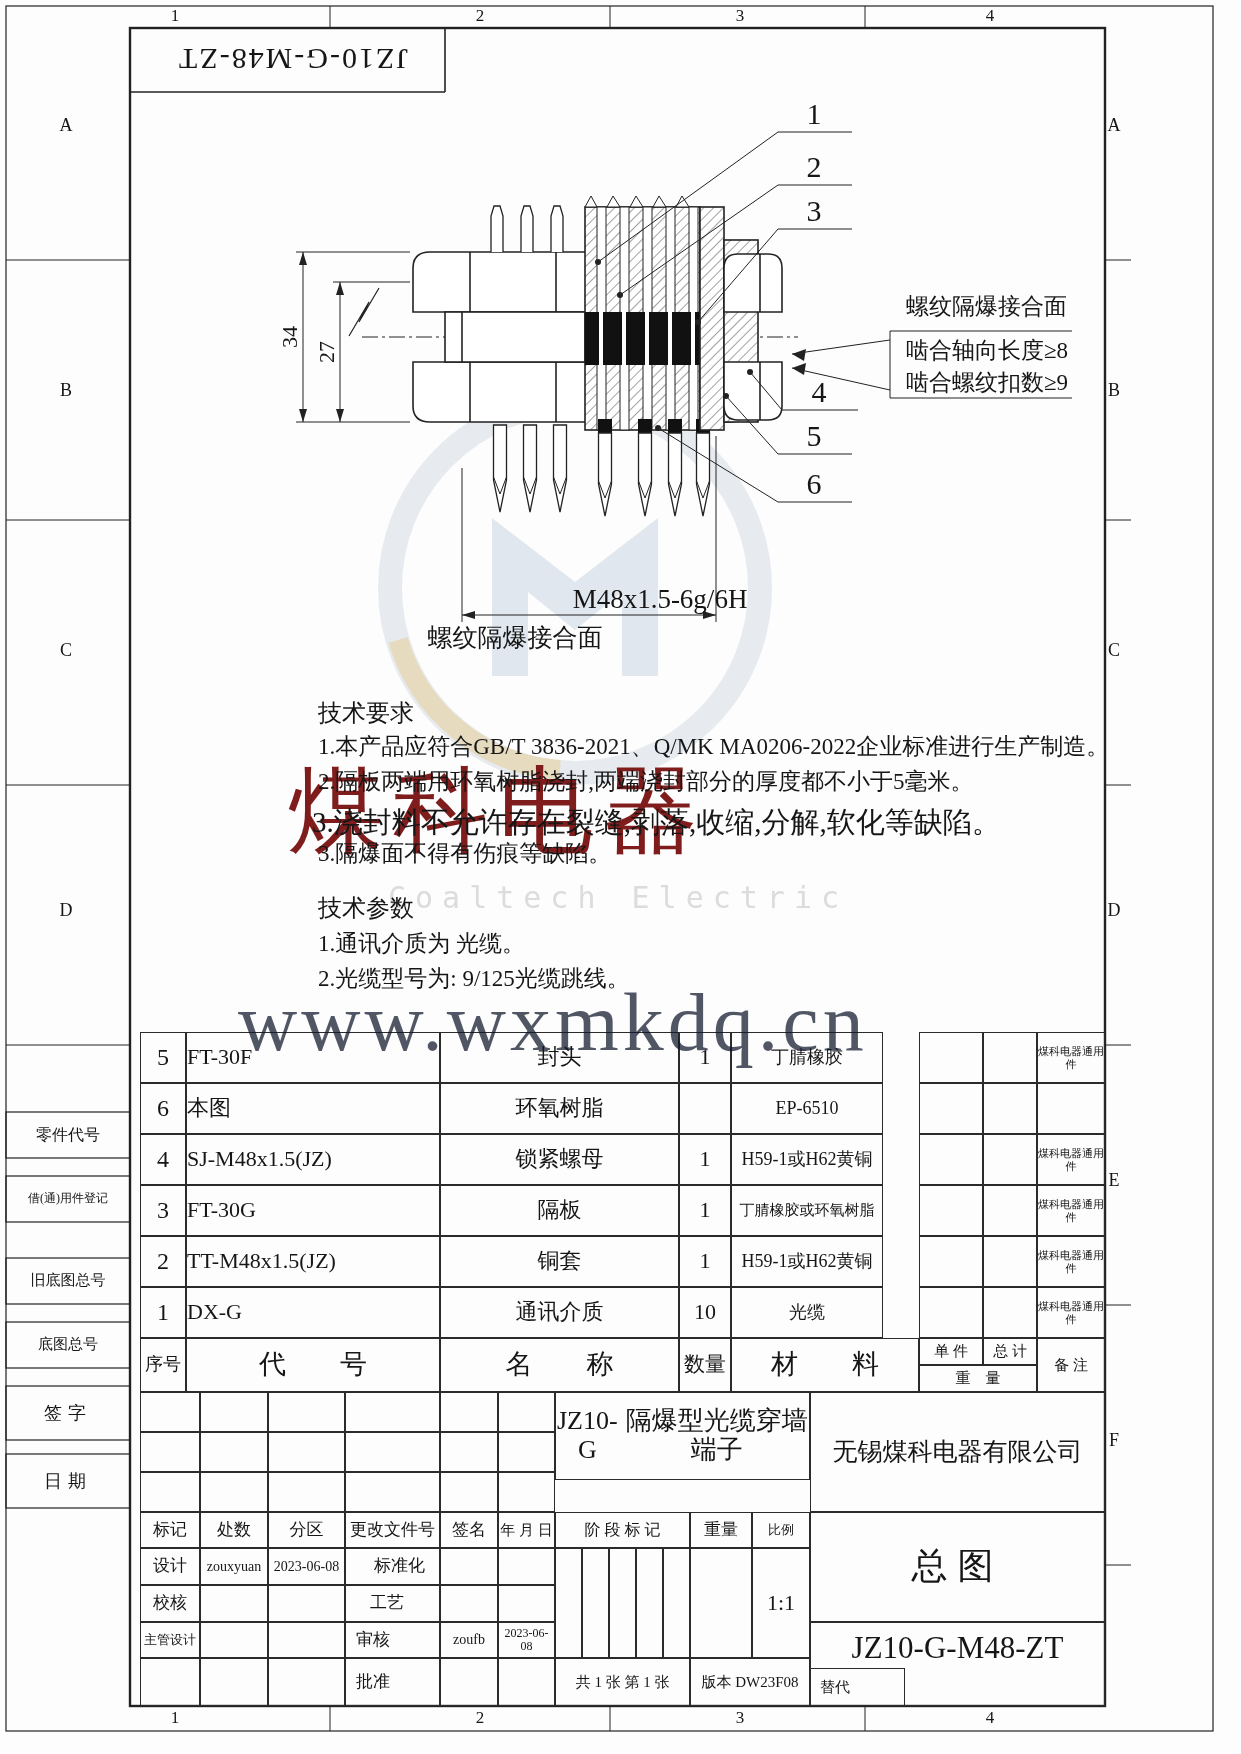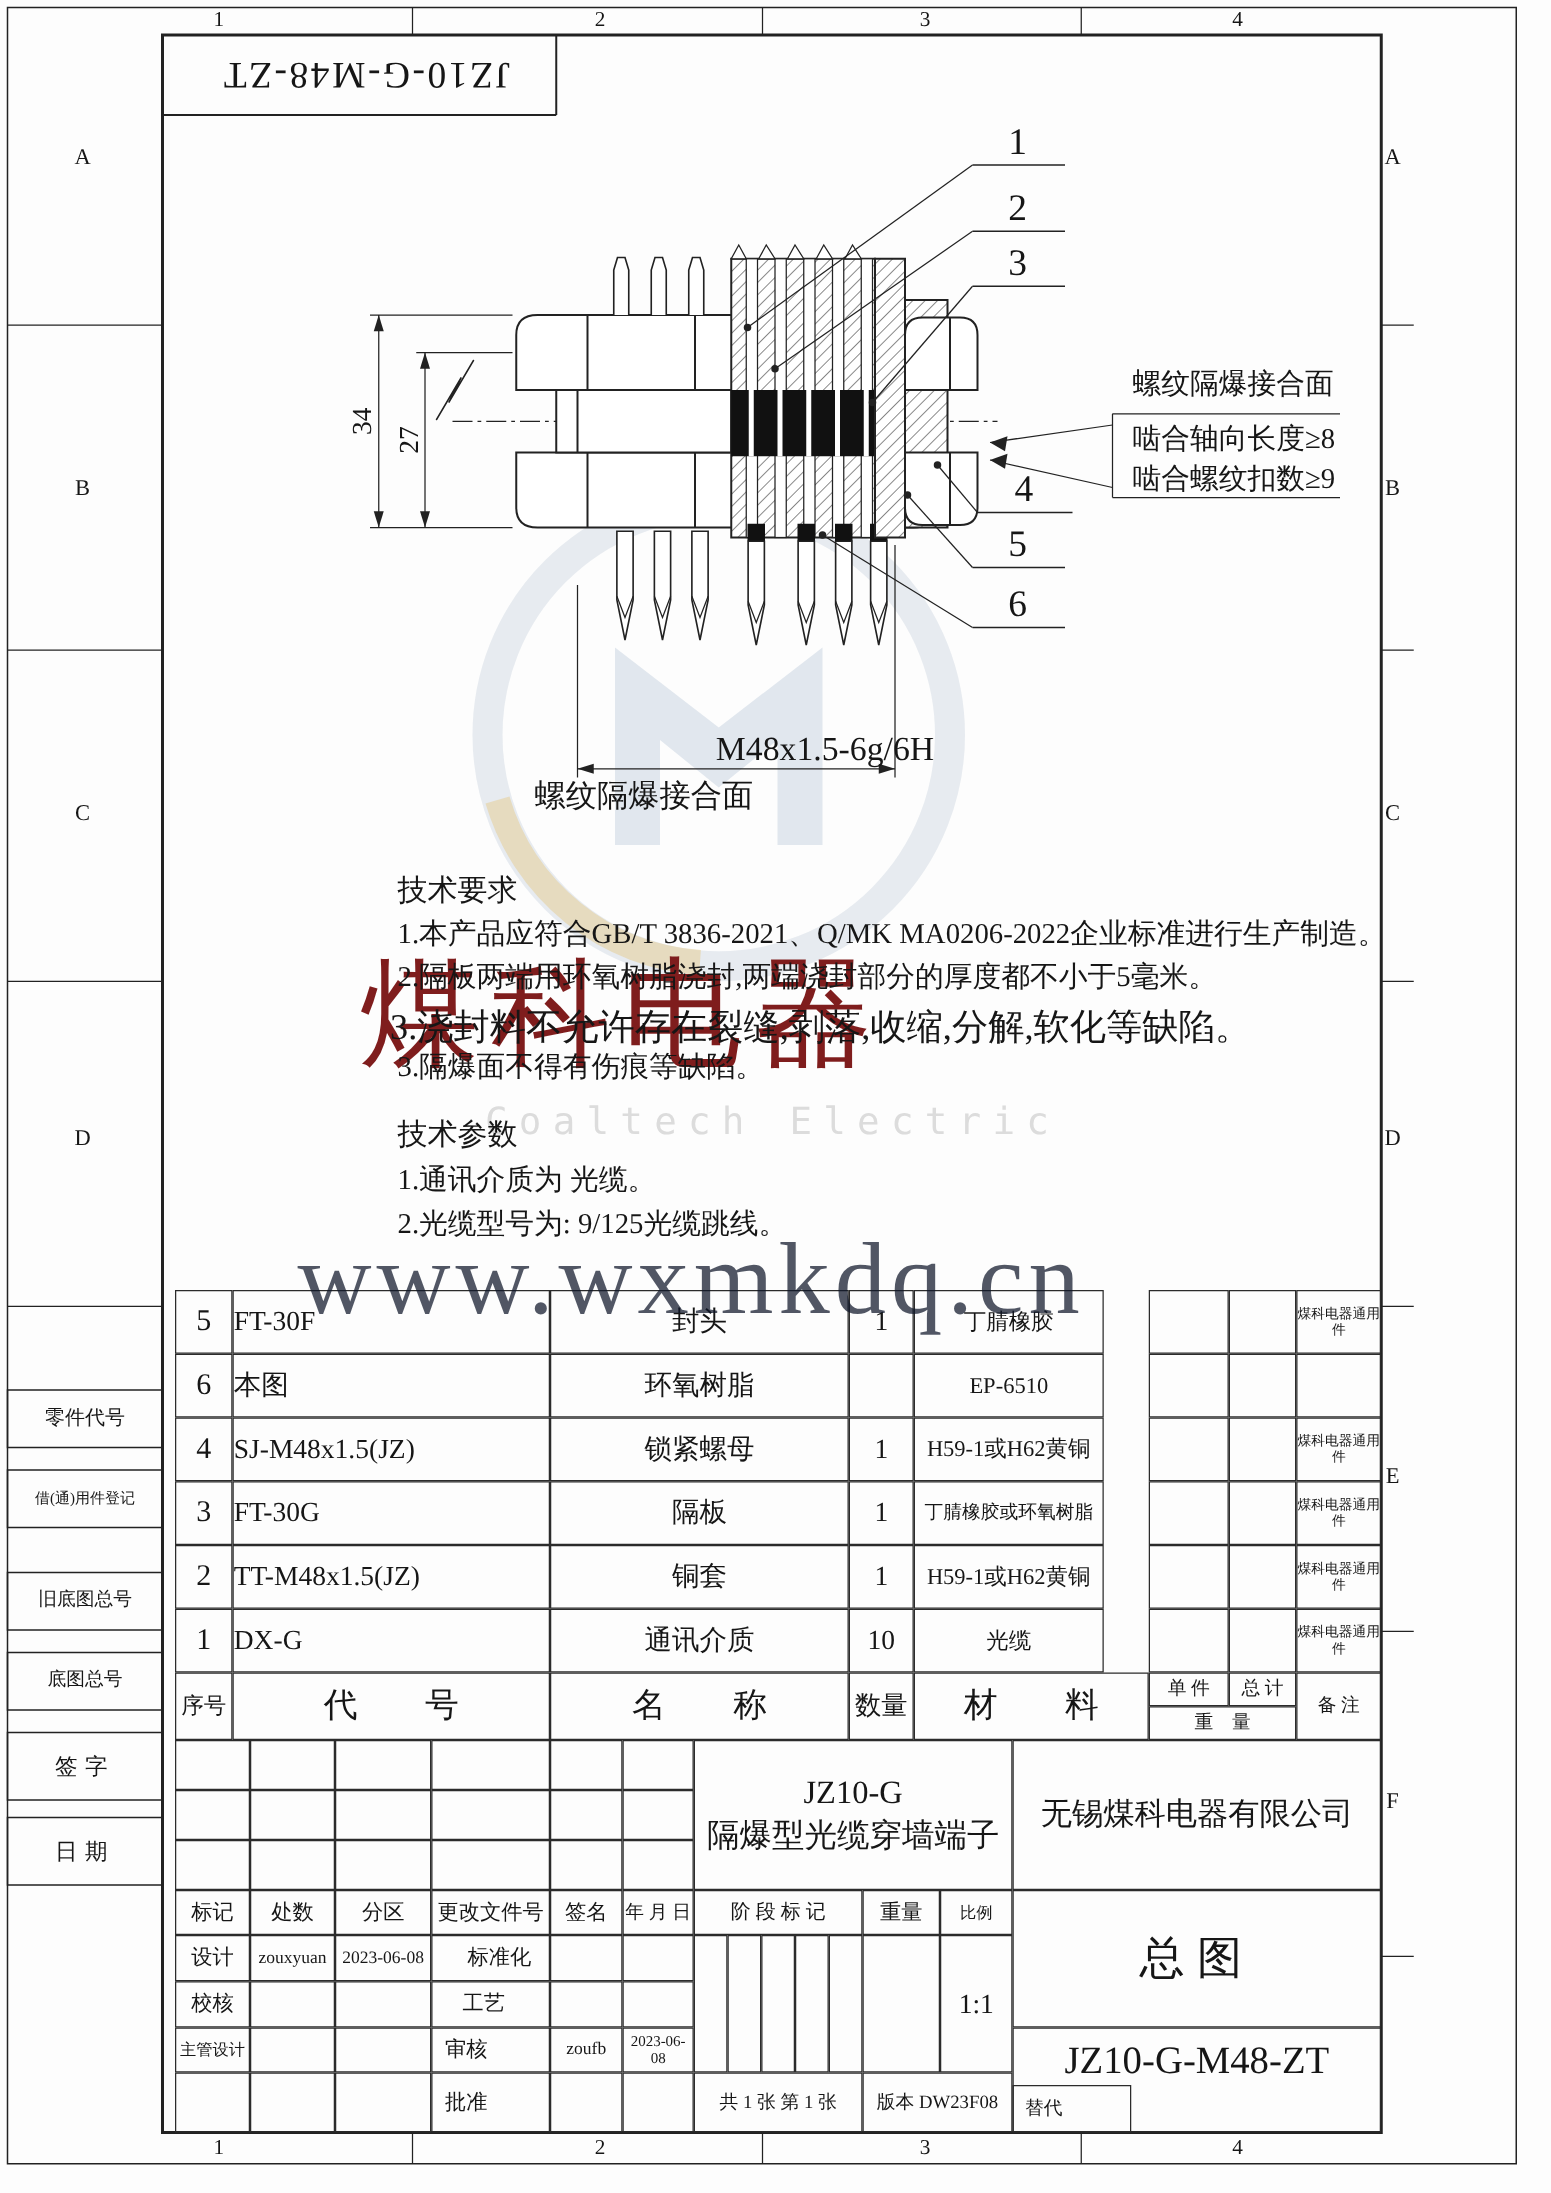--- a/index.html
+++ b/index.html
@@ -326,21 +326,21 @@
 <div class="cell" style="left:345px;top:1622px;width:95px;height:36px;font-size:17px;justify-content:flex-start;padding-left:10px">审核</div>
 <div class="cell" style="left:440px;top:1622px;width:58px;height:36px;font-size:14px">zoufb</div>
 <div class="cell" style="left:498px;top:1622px;width:57px;height:36px;font-size:12px">2023-06-08</div>
 <div class="cell" style="left:140px;top:1658px;width:60px;height:48px"></div>
 <div class="cell" style="left:200px;top:1658px;width:68px;height:48px"></div>
 <div class="cell" style="left:268px;top:1658px;width:77px;height:48px"></div>
 <div class="cell" style="left:345px;top:1658px;width:95px;height:48px;font-size:17px;justify-content:flex-start;padding-left:10px">批准</div>
 <div class="cell" style="left:440px;top:1658px;width:58px;height:48px"></div>
 <div class="cell" style="left:498px;top:1658px;width:57px;height:48px"></div>
 
-<div class="cell" style="left:555px;top:1392px;width:255px;height:120px;flex-direction:column;gap:6px">
+<div class="cell" style="left:555px;top:1392px;width:255px;height:88px;flex-direction:row;gap:6px">
   <div style="font-size:26px">JZ10-G</div>
   <div style="font-size:26px">隔爆型光缆穿墙端子</div>
 </div>
 <div class="cell" style="left:555px;top:1512px;width:135px;height:36px;font-size:16px">阶 段 标 记</div>
 <div class="cell" style="left:690px;top:1512px;width:62px;height:36px;font-size:17px">重量</div>
 <div class="cell" style="left:752px;top:1512px;width:58px;height:36px;font-size:13px">比例</div>
 <div class="cell" style="left:555px;top:1548px;width:27px;height:110px"></div>
 <div class="cell" style="left:582px;top:1548px;width:27px;height:110px"></div>
 <div class="cell" style="left:609px;top:1548px;width:27px;height:110px"></div>
 <div class="cell" style="left:636px;top:1548px;width:27px;height:110px"></div>

